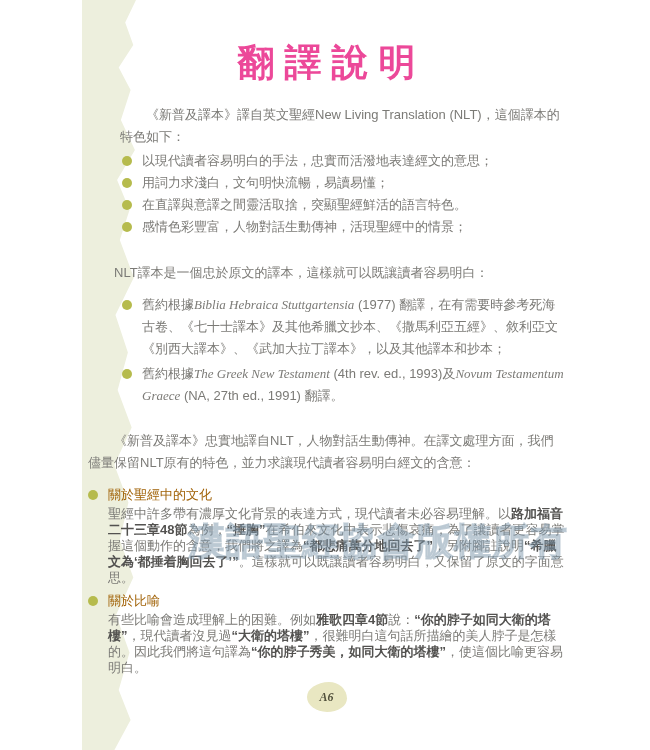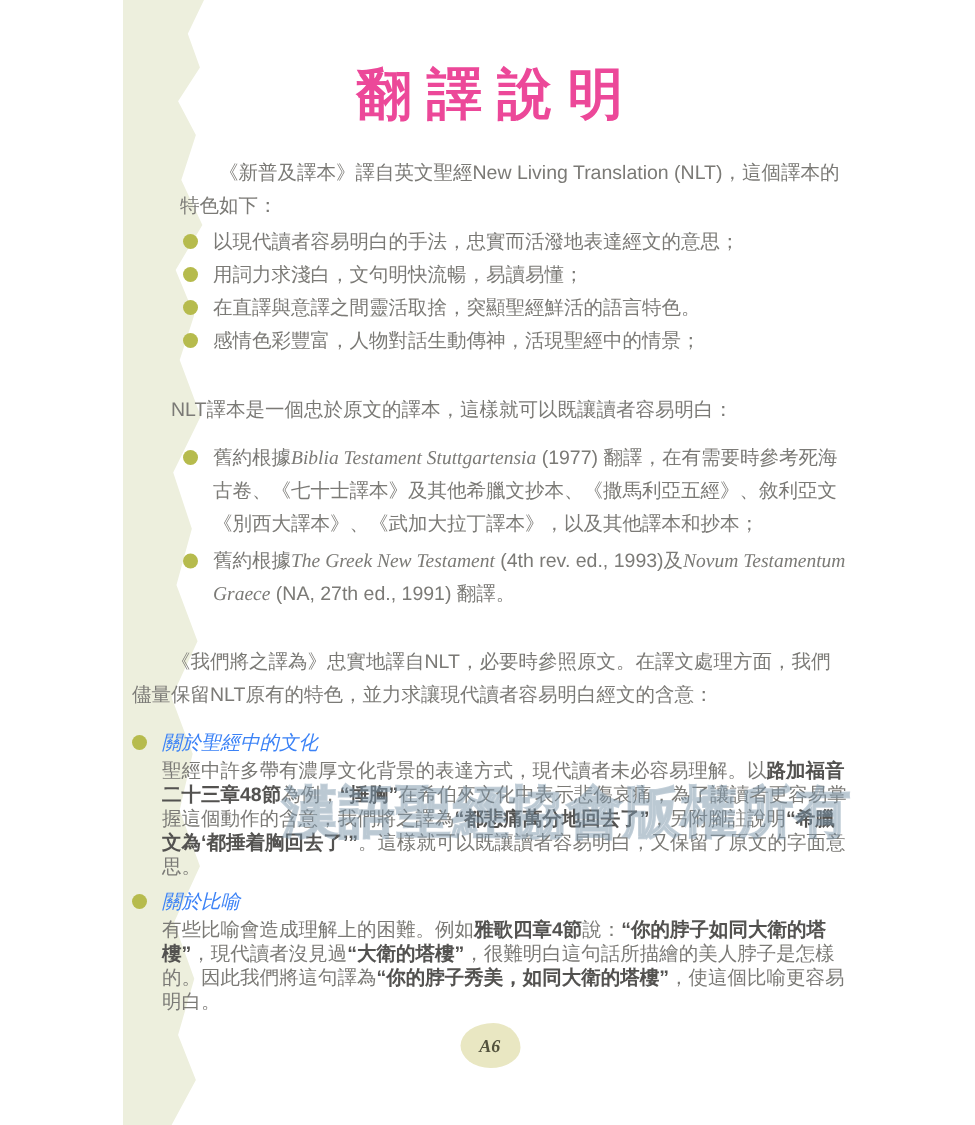--- a/index.html
+++ b/index.html
@@ -29,21 +29,21 @@
   ul.bullets>li{display:flex;align-items:flex-start;font-size:13px;line-height:22px;}
   ul.bullets.gap>li{margin-bottom:3px;}
   .dot{flex:0 0 auto;width:10px;height:10px;border-radius:50%;background:#b6bb4d;margin:6px 10px 0 0;}
   .sp-sm{height:10px;}
   .sp-md{height:20px;}
   .sp-lg{height:24px;}
   .bk{font-family:"Liberation Serif","DejaVu Serif",serif;font-style:italic;}
   b,.em{font-weight:bold;color:#535250;}
   .note{display:block;}
   .note-head{display:flex;align-items:flex-start;font-size:13px;line-height:22px;}
-  .note-head .nh{color:#3b82f6;font-style:italic;}
+  .note-head .nh{color:#a16207;}
   .note-body{font-size:13px;line-height:16px;margin:0 0 4px 20px;}
   .watermark{
     position:absolute;left:188px;top:517px;white-space:nowrap;
     font-size:37px;font-weight:bold;letter-spacing:1px;
     color:rgba(125,150,170,0.12);
     -webkit-text-stroke:1.2px rgba(125,150,170,0.45);
     pointer-events:none;z-index:5;text-align:center;
   }
   .footer{text-align:center;margin-top:6px;}
   .blob{
@@ -85,31 +85,31 @@
   </ul>
 
   <div class="sp-lg"></div>
 
   <p class="para indent">NLT譯本是一個忠於原文的譯本，這樣就可以既讓讀者容易明白：</p>
   <div class="sp-sm"></div>
 
   <ul class="bullets gap">
     <li>
       <span class="dot"></span>
-      <span><span>舊約根據</span><span class="bk">Biblia Testament Stuttgartensia</span><span> (1977) 翻譯，在有需要時參考死海古卷、《七十士譯本》及其他希臘文抄本、《撒馬利亞五經》、敘利亞文《別西大譯本》、《武加大拉丁譯本》，以及其他譯本和抄本；</span></span>
+      <span><span>舊約根據</span><span class="bk">Biblia Hebraica Stuttgartensia</span><span> (1977) 翻譯，在有需要時參考死海古卷、《七十士譯本》及其他希臘文抄本、《撒馬利亞五經》、敘利亞文《別西大譯本》、《武加大拉丁譯本》，以及其他譯本和抄本；</span></span>
     </li>
     <li>
       <span class="dot"></span>
       <span><span>舊約根據</span><span class="bk">The Greek New Testament</span><span> (4th rev. ed., 1993)及</span><span class="bk">Novum Testamentum Graece</span><span> (NA, 27th ed., 1991) 翻譯。</span></span>
     </li>
   </ul>
 
   <div class="sp-md"></div>
 
-  <p class="para indent">《我們將之譯為》忠實地譯自NLT，必要時參照原文。在譯文處理方面，我們儘量保留NLT原有的特色，並力求讓現代讀者容易明白經文的含意：</p>
+  <p class="para indent">《新普及譯本》忠實地譯自NLT，人物對話生動傳神。在譯文處理方面，我們儘量保留NLT原有的特色，並力求讓現代讀者容易明白經文的含意：</p>
   <div class="sp-sm"></div>
 
   <div class="note">
     <div class="note-head">
       <span class="dot"></span>
       <span class="nh">關於聖經中的文化</span>
     </div>
     <p class="note-body"><span>聖經中許多帶有濃厚文化背景的表達方式，現代讀者未必容易理解。以</span><b>路加福音二十三章48節</b><span>為例，</span><b>“捶胸”</b><span>在希伯來文化中表示悲傷哀痛，為了讓讀者更容易掌握這個動作的含意，我們將之譯為</span><b>“都悲痛萬分地回去了”</b><span>，另附腳註說明</span><b>“希臘文為‘都捶着胸回去了’”</b><span>。這樣就可以既讓讀者容易明白，又保留了原文的字面意思。</span></p>
   </div>
 

